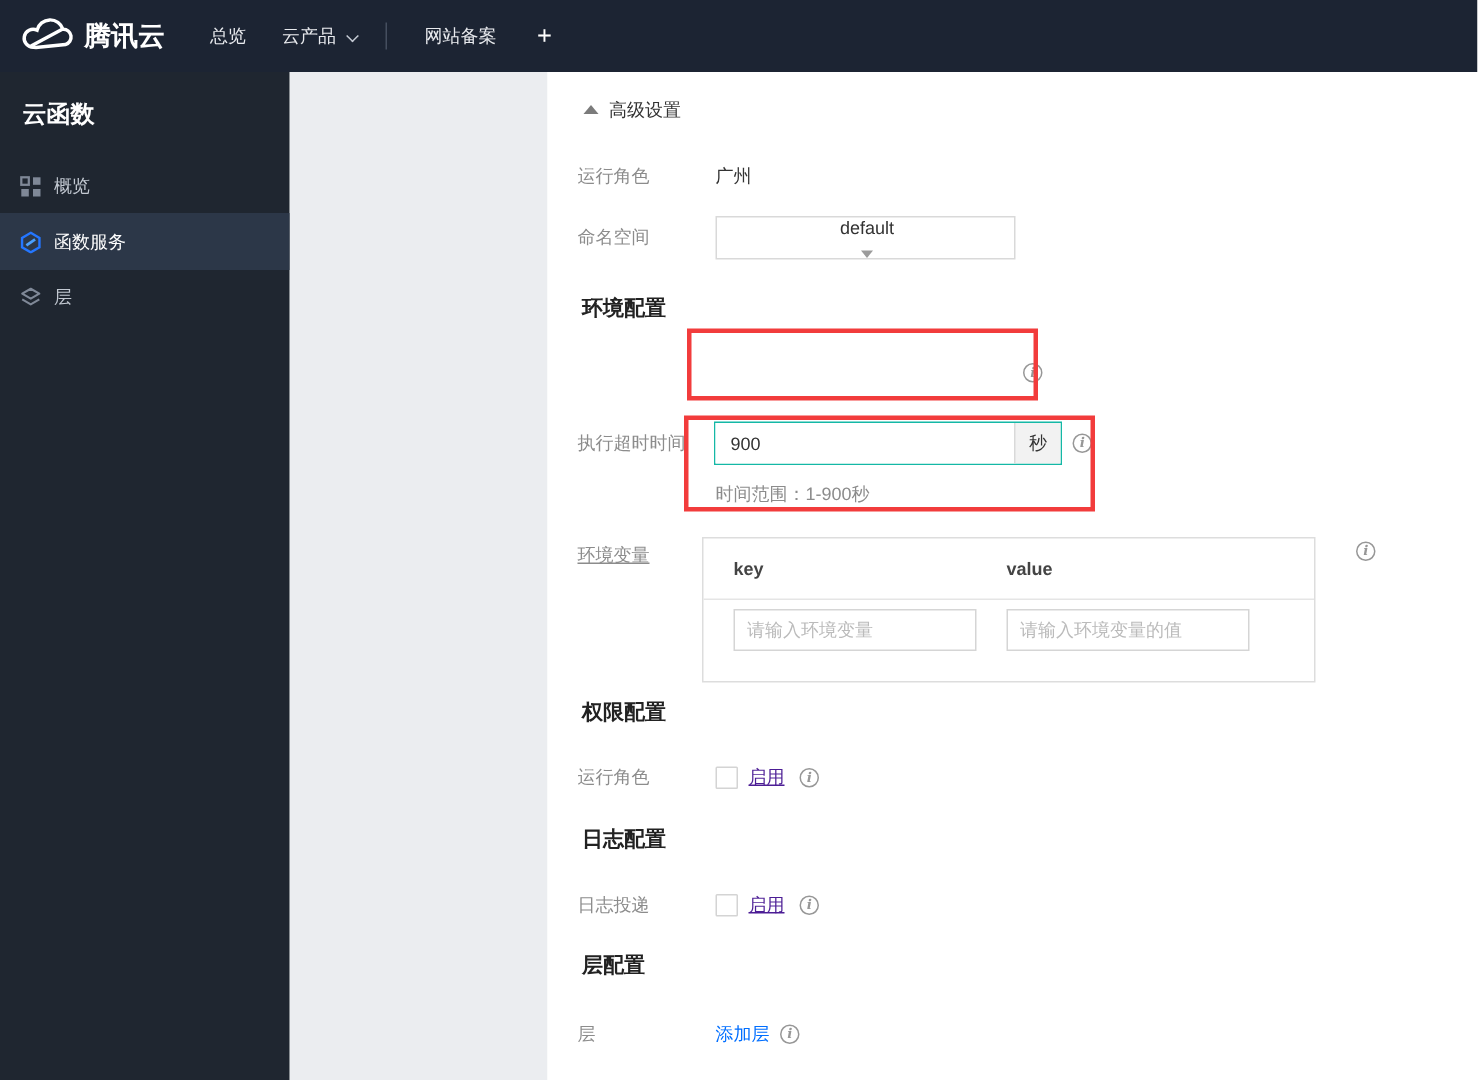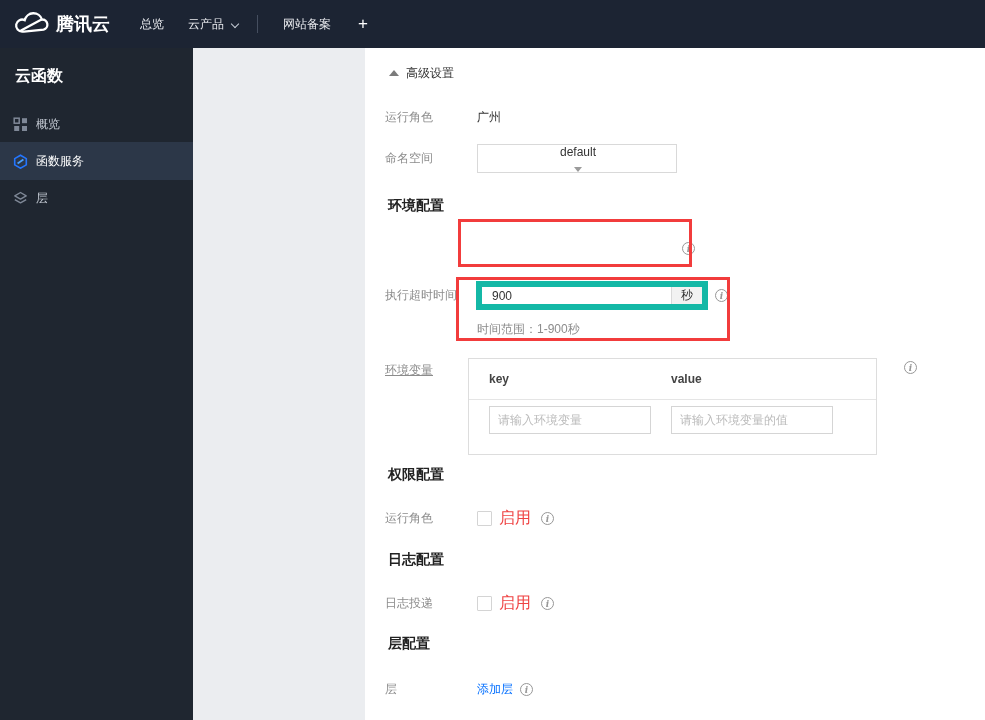--- a/index.html
+++ b/index.html
@@ -39,35 +39,35 @@
   .sect { position:absolute; left:23px; font-size:14px; font-weight:bold; color:#222; }
 
   .collapse-row { position:absolute; left:24px; top:18px; display:flex; align-items:center; height:14px; }
   .tri-up { width:0; height:0; border-left:5px solid transparent; border-right:5px solid transparent; border-bottom:6px solid #7b7b7b; margin-right:7px; }
   .collapse-row .c-label { color:#333; font-size:12px; }
 
   .select { width:200px; height:29px; border:1px solid #d9d9d9; background:#fff; display:flex;
     align-items:center; justify-content:space-between; padding:0 10px 0 12px; cursor:pointer;flex-direction:column; }
   .caret-down { width:0; height:0; border-left:4px solid transparent; border-right:4px solid transparent; border-top:5px solid #9b9b9b; }
 
-  .input-group { position:absolute; left:111px; top:233px; width:232px; height:29px; border:6px solid #14b8a6; display:flex; background:#fff; }
+  .input-group { position:absolute; left:111px; top:233px; width:232px; height:29px; border:1px solid #14b8a6; display:flex; background:#fff; }
   .input-group input { flex:1; min-width:0; border:none; outline:none; padding:0 10px; font-size:12px; color:#333; font-family:"Liberation Sans",sans-serif; }
   .input-suffix { flex:none; width:31px; border-left:1px solid #d9d9d9; background:#f2f2f2; color:#333;
     font-size:12px; display:flex; align-items:center; justify-content:center; }
 
   .hint { position:absolute; left:112px; top:273px; color:#8c8c8c; font-size:12px; }
 
   .env-table { position:absolute; left:103px; top:310px; width:409px; height:97px; border:1px solid #ddd; background:#fff; }
   .env-head { position:absolute; top:0; height:40px; line-height:40px; font-weight:bold; color:#444; font-size:12px; }
   .env-divider { position:absolute; left:0; top:40px; width:100%; height:1px; background:#e5e5e5; }
   .env-input { position:absolute; top:47px; width:162px; height:28px; border:1px solid #d5d5d5; padding:0 8px; font-size:12px; color:#333; outline:none; font-family:"Liberation Sans",sans-serif; }
   .env-input::placeholder { color:#bbb; }
 
   .checkbox { width:15px; height:15px; border:1px solid #d4d4d4; background:#fff; border-radius:1px; flex:none; cursor:pointer; }
-  .cb-label { margin-left:7px; color:#ef4444; font-size:16px; }
+  .cb-label { margin-left:7px; color:#4c1d95; font-size:12px;text-decoration:underline; }
 
   .info { position:absolute; width:13px; height:13px; border:1px solid #979797; border-radius:50%;
     color:#979797; text-align:center; line-height:12px; font-size:9px; cursor:pointer;
     font-family:"DejaVu Serif", serif; font-style:italic; font-weight:bold; }
   .info::before { content:"i"; }
   .info.inline { position:static; display:inline-block; margin-left:10px; flex:none; }
 
   .link { color:#006eff; font-size:12px; cursor:pointer; }
 
   .anno { position:absolute; border:3px solid #f23c3c; pointer-events:none; z-index:5; }

